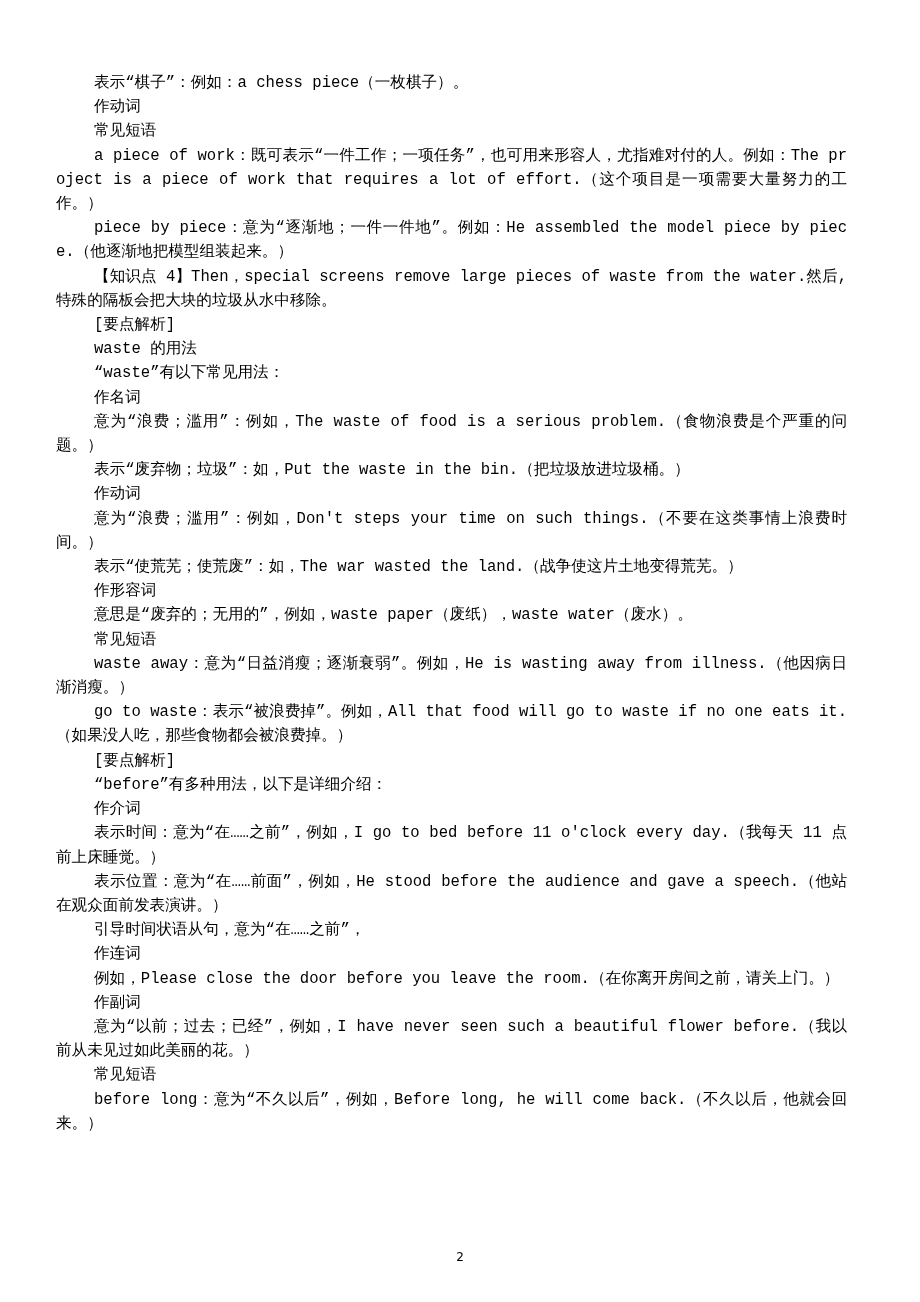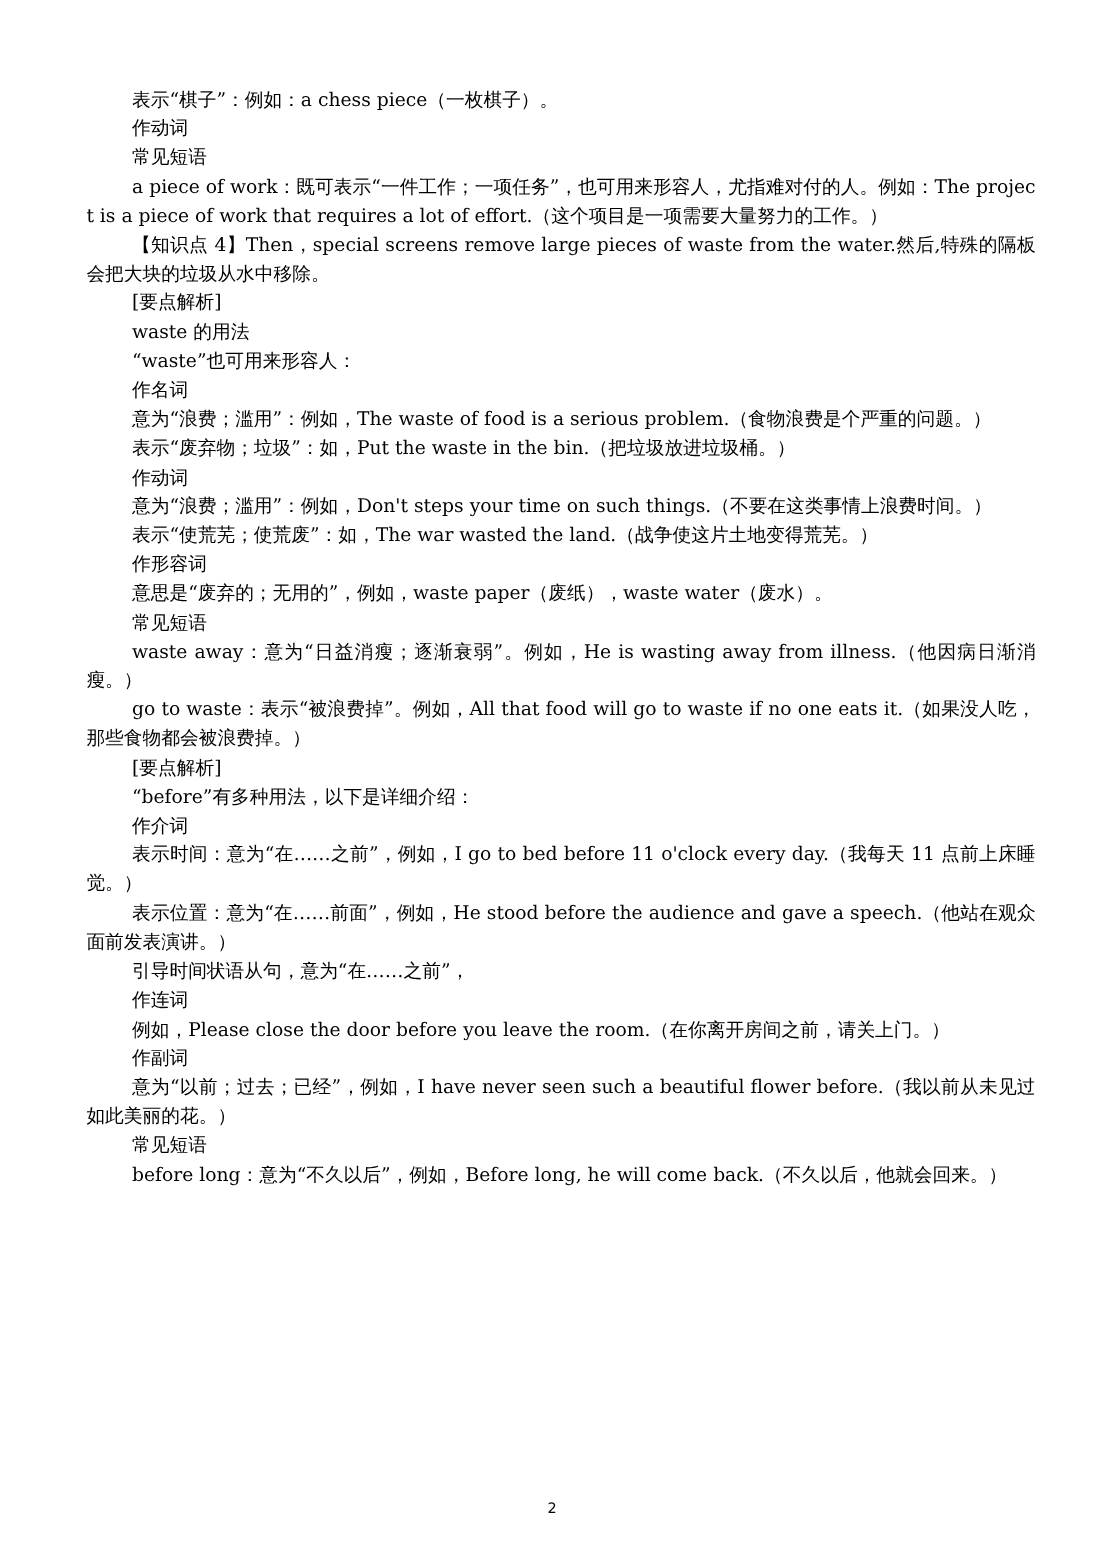--- a/index.html
+++ b/index.html
@@ -10,23 +10,24 @@
   body {
     width: 920px;
     height: 1302px;
     position: relative;
     overflow: hidden;
     font-family: "DejaVu Serif", "Liberation Serif", serif;
     color: #000000;
   }
   .page {
     position: absolute;
-    left: 72px;
+    left: 56px;
     top: 71px;
     width: 791px;
+    font-family: Liberation Mono, monospace;
   }
   .para {
     font-size: 15.6px;
     line-height: 24.2px;
     text-indent: 38px;
     text-align: justify;
     text-align-last: left;
     margin: 0;
     letter-spacing: 0;
     white-space: normal;
@@ -44,24 +45,25 @@
   }
 </style>
 </head>
 <body>
 
 <div class="page">
   <p class="para">表示“棋子”：例如：a chess piece（一枚棋子）。</p>
   <p class="para">作动词</p>
   <p class="para">常见短语</p>
   <p class="para">a piece of work：既可表示“一件工作；一项任务”，也可用来形容人，尤指难对付的人。例如：The project is a piece of work that requires a lot of effort.（这个项目是一项需要大量努力的工作。）</p>
+  <p class="para">piece by piece：意为“逐渐地；一件一件地”。例如：He assembled the model piece by piece.（他逐渐地把模型组装起来。）</p>
   <p class="para">【知识点 4】Then，special screens remove large pieces of waste from the water.然后,特殊的隔板会把大块的垃圾从水中移除。</p>
   <p class="para">[要点解析]</p>
   <p class="para">waste 的用法</p>
-  <p class="para">“waste”也可用来形容人：</p>
+  <p class="para">“waste”有以下常见用法：</p>
   <p class="para">作名词</p>
   <p class="para">意为“浪费；滥用”：例如，The waste of food is a serious problem.（食物浪费是个严重的问题。）</p>
   <p class="para">表示“废弃物；垃圾”：如，Put the waste in the bin.（把垃圾放进垃圾桶。）</p>
   <p class="para">作动词</p>
   <p class="para">意为“浪费；滥用”：例如，Don't steps your time on such things.（不要在这类事情上浪费时间。）</p>
   <p class="para">表示“使荒芜；使荒废”：如，The war wasted the land.（战争使这片土地变得荒芜。）</p>
   <p class="para">作形容词</p>
   <p class="para">意思是“废弃的；无用的”，例如，waste paper（废纸），waste water（废水）。</p>
   <p class="para">常见短语</p>
   <p class="para">waste away：意为“日益消瘦；逐渐衰弱”。例如，He is wasting away from illness.（他因病日渐消瘦。）</p>

